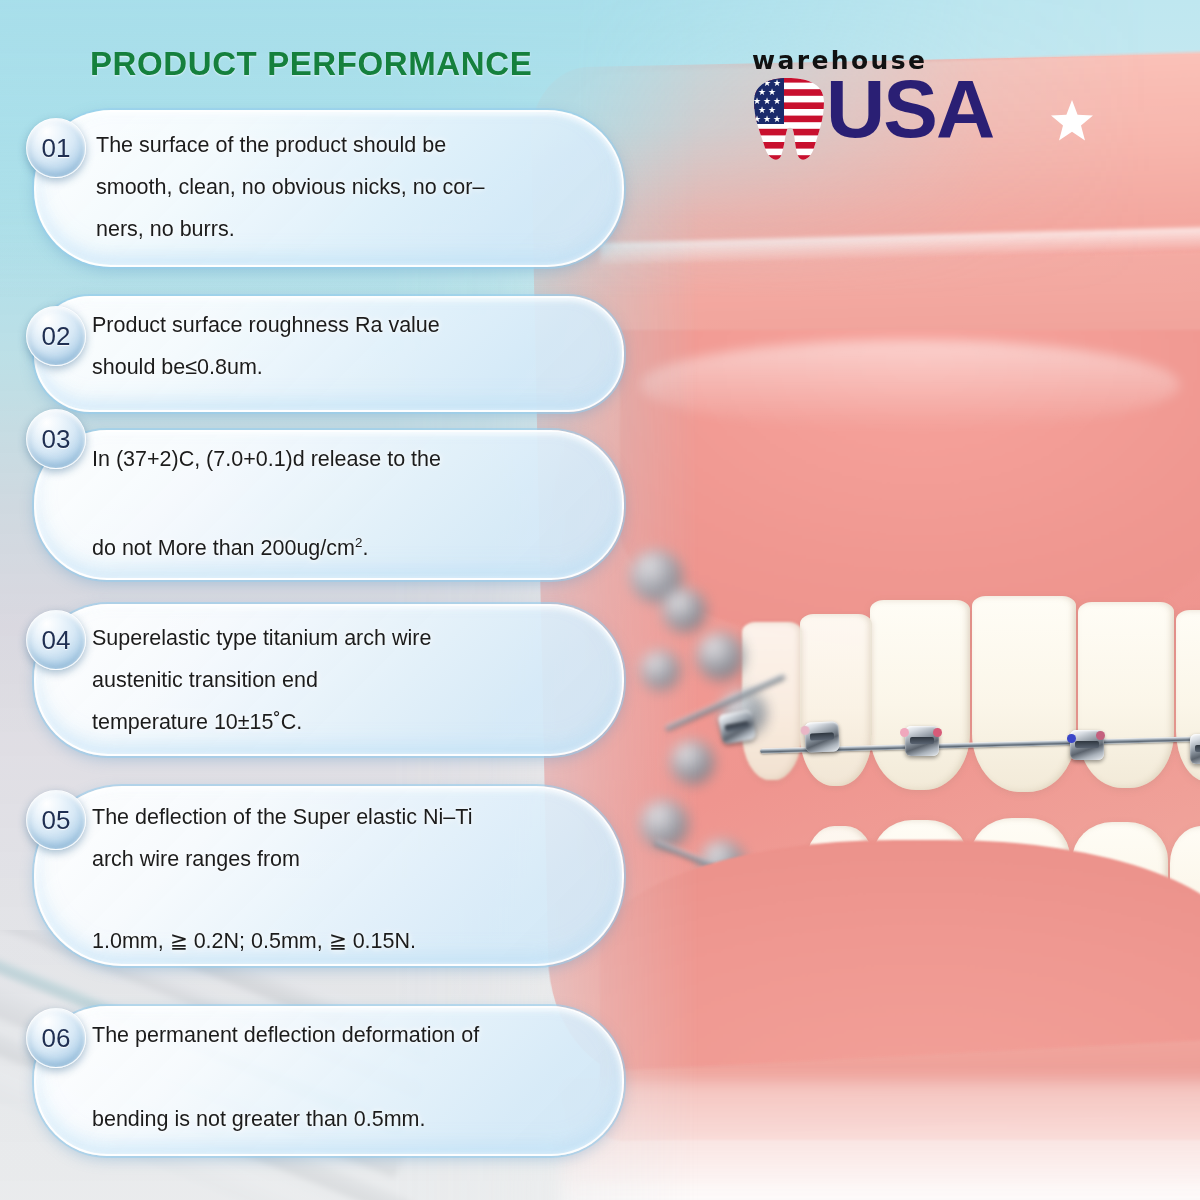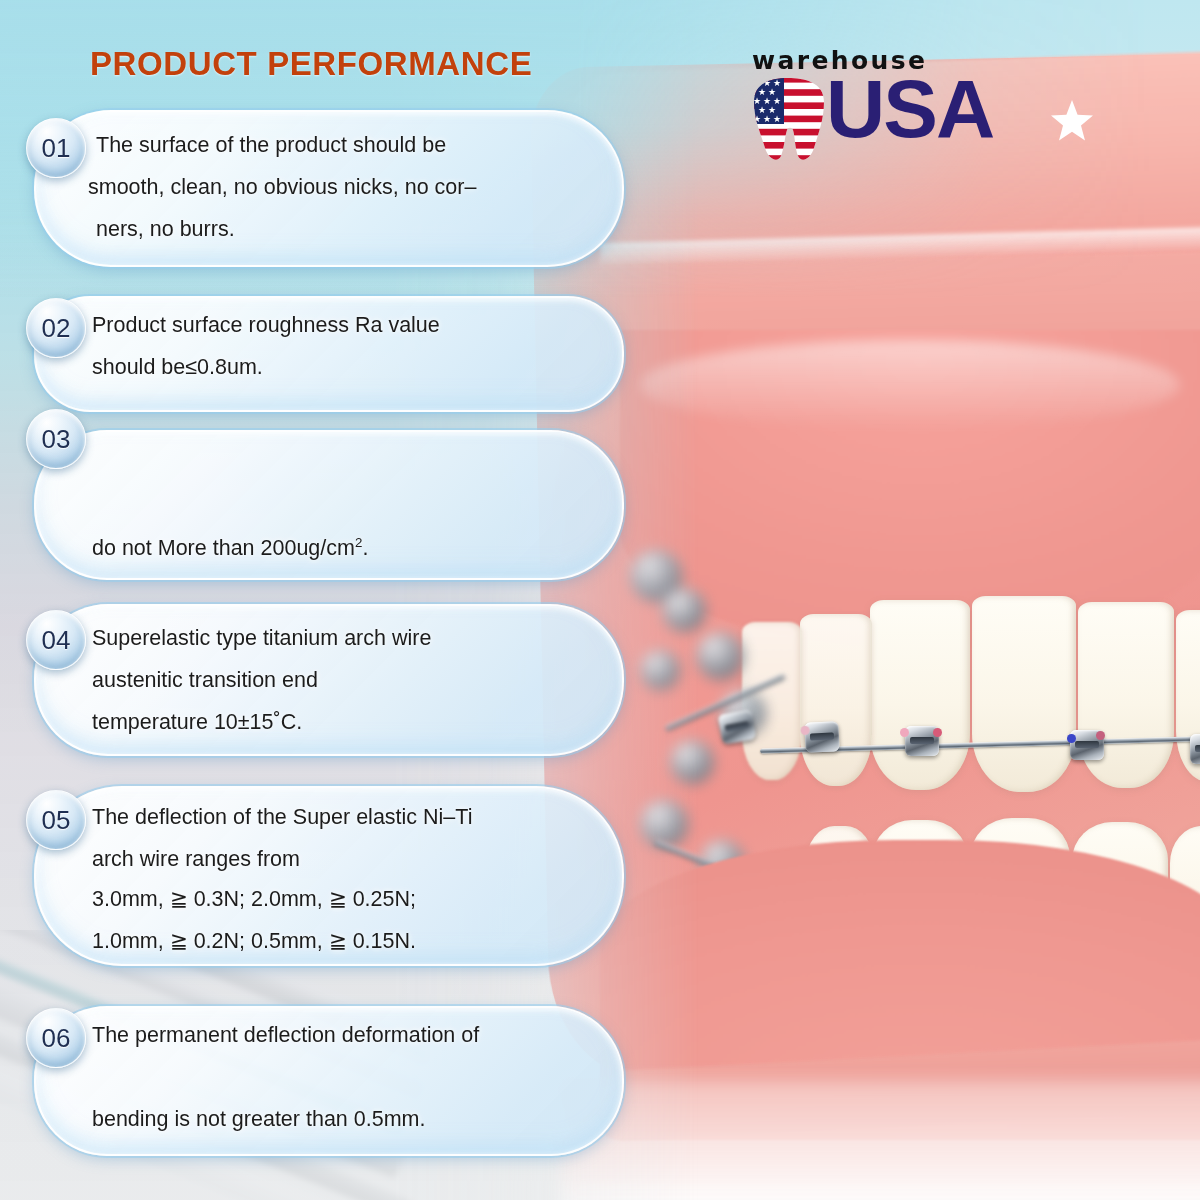--- a/index.html
+++ b/index.html
@@ -138,21 +138,21 @@
     -webkit-mask-image:linear-gradient(90deg,#000 0%,#000 48%,rgba(0,0,0,.55) 66%,rgba(0,0,0,.12) 82%,rgba(0,0,0,0) 96%);
             mask-image:linear-gradient(90deg,#000 0%,#000 48%,rgba(0,0,0,.55) 66%,rgba(0,0,0,.12) 82%,rgba(0,0,0,0) 96%);
   }
 
   
   .content{position:absolute;inset:0;}
 
   .title{
     position:absolute;left:90px;top:45px;
     font-size:33px;font-weight:bold;letter-spacing:.6px;
-    color:#c2410c;
+    color:#15803d;
     text-shadow:0 1px 2px rgba(255,255,255,.65);
     white-space:nowrap;
   }
 
   
   .logo{position:absolute;left:744px;top:46px;width:400px;height:110px;}
   .logo-word{
     position:absolute;left:8px;top:0;
     font-size:25px;font-weight:bold;color:#111;letter-spacing:2.4px;
     font-family:"DejaVu Sans",sans-serif;
@@ -344,51 +344,51 @@
       <svg class="logo-star" viewBox="0 0 46 46">
         <polygon points="23,2 28.6,16.8 44,17.6 32,27.4 36,42.4 23,33.8 10,42.4 14,27.4 2,17.6 17.4,16.8" fill="#ffffff"></polygon>
       </svg>
     </div>
 
     <div class="pill" style="left:34px;top:110px;width:586px;height:153px;border-radius:77px;"></div>
     <div class="badge" style="left:26px;top:118px;">
       <span>01</span>
     </div>
     <div class="pill-txt" style="left:96px;top:125px;">The surface of the product should be</div>
-    <div class="pill-txt" style="left:88px;top:167px;">smooth, clean, no obvious nicks, no cor–</div>
+    <div class="pill-txt" style="left:96px;top:167px;">smooth, clean, no obvious nicks, no cor–</div>
     <div class="pill-txt" style="left:96px;top:209px;">ners, no burrs.</div>
 
     <div class="pill" style="left:34px;top:296px;width:586px;height:112px;border-radius:56px;"></div>
-    <div class="badge" style="left:26px;top:298px;">
+    <div class="badge" style="left:26px;top:306px;">
       <span>02</span>
     </div>
     <div class="pill-txt" style="left:92px;top:305px;">Product surface roughness Ra value</div>
     <div class="pill-txt" style="left:92px;top:347px;">should be≤0.8um.</div>
 
     <div class="pill" style="left:34px;top:430px;width:586px;height:146px;border-radius:73px;"></div>
     <div class="badge" style="left:26px;top:409px;">
       <span>03</span>
     </div>
+    <div class="pill-txt" style="left:92px;top:439px;">In (37+2)C, (7.0+0.1)d release to the</div>
     <div class="pill-txt" style="left:92px;top:523px;">do not More than 200ug/cm<sup>2</sup>.</div>
 
     <div class="pill" style="left:34px;top:604px;width:586px;height:148px;border-radius:74px;"></div>
     <div class="badge" style="left:26px;top:610px;text-align:right;">
       <span>04</span>
     </div>
     <div class="pill-txt" style="left:92px;top:618px;">Superelastic type titanium arch wire</div>
     <div class="pill-txt" style="left:92px;top:660px;">austenitic transition end</div>
     <div class="pill-txt" style="left:92px;top:702px;">temperature 10±15˚C.</div>
 
     <div class="pill" style="left:34px;top:786px;width:586px;height:176px;border-radius:88px;"></div>
     <div class="badge" style="left:26px;top:790px;">
       <span>05</span>
     </div>
     <div class="pill-txt" style="left:92px;top:797px;">The deflection of the Super elastic Ni–Ti</div>
     <div class="pill-txt" style="left:92px;top:839px;">arch wire ranges from</div>
-    <div class="pill-txt" style="left:92px;top:879px;">3.0mm,  ≧ 0.3N;   2.0mm,  ≧ 0.25N;</div>
     <div class="pill-txt" style="left:92px;top:921px;">1.0mm,  ≧ 0.2N;   0.5mm,  ≧ 0.15N.</div>
 
     <div class="pill" style="left:34px;top:1006px;width:586px;height:146px;border-radius:73px;"></div>
     <div class="badge" style="left:26px;top:1008px;">
       <span>06</span>
     </div>
     <div class="pill-txt" style="left:92px;top:1015px;">The permanent deflection deformation of</div>
     <div class="pill-txt" style="left:92px;top:1099px;">bending is not greater than 0.5mm.</div>
 
   </div>

